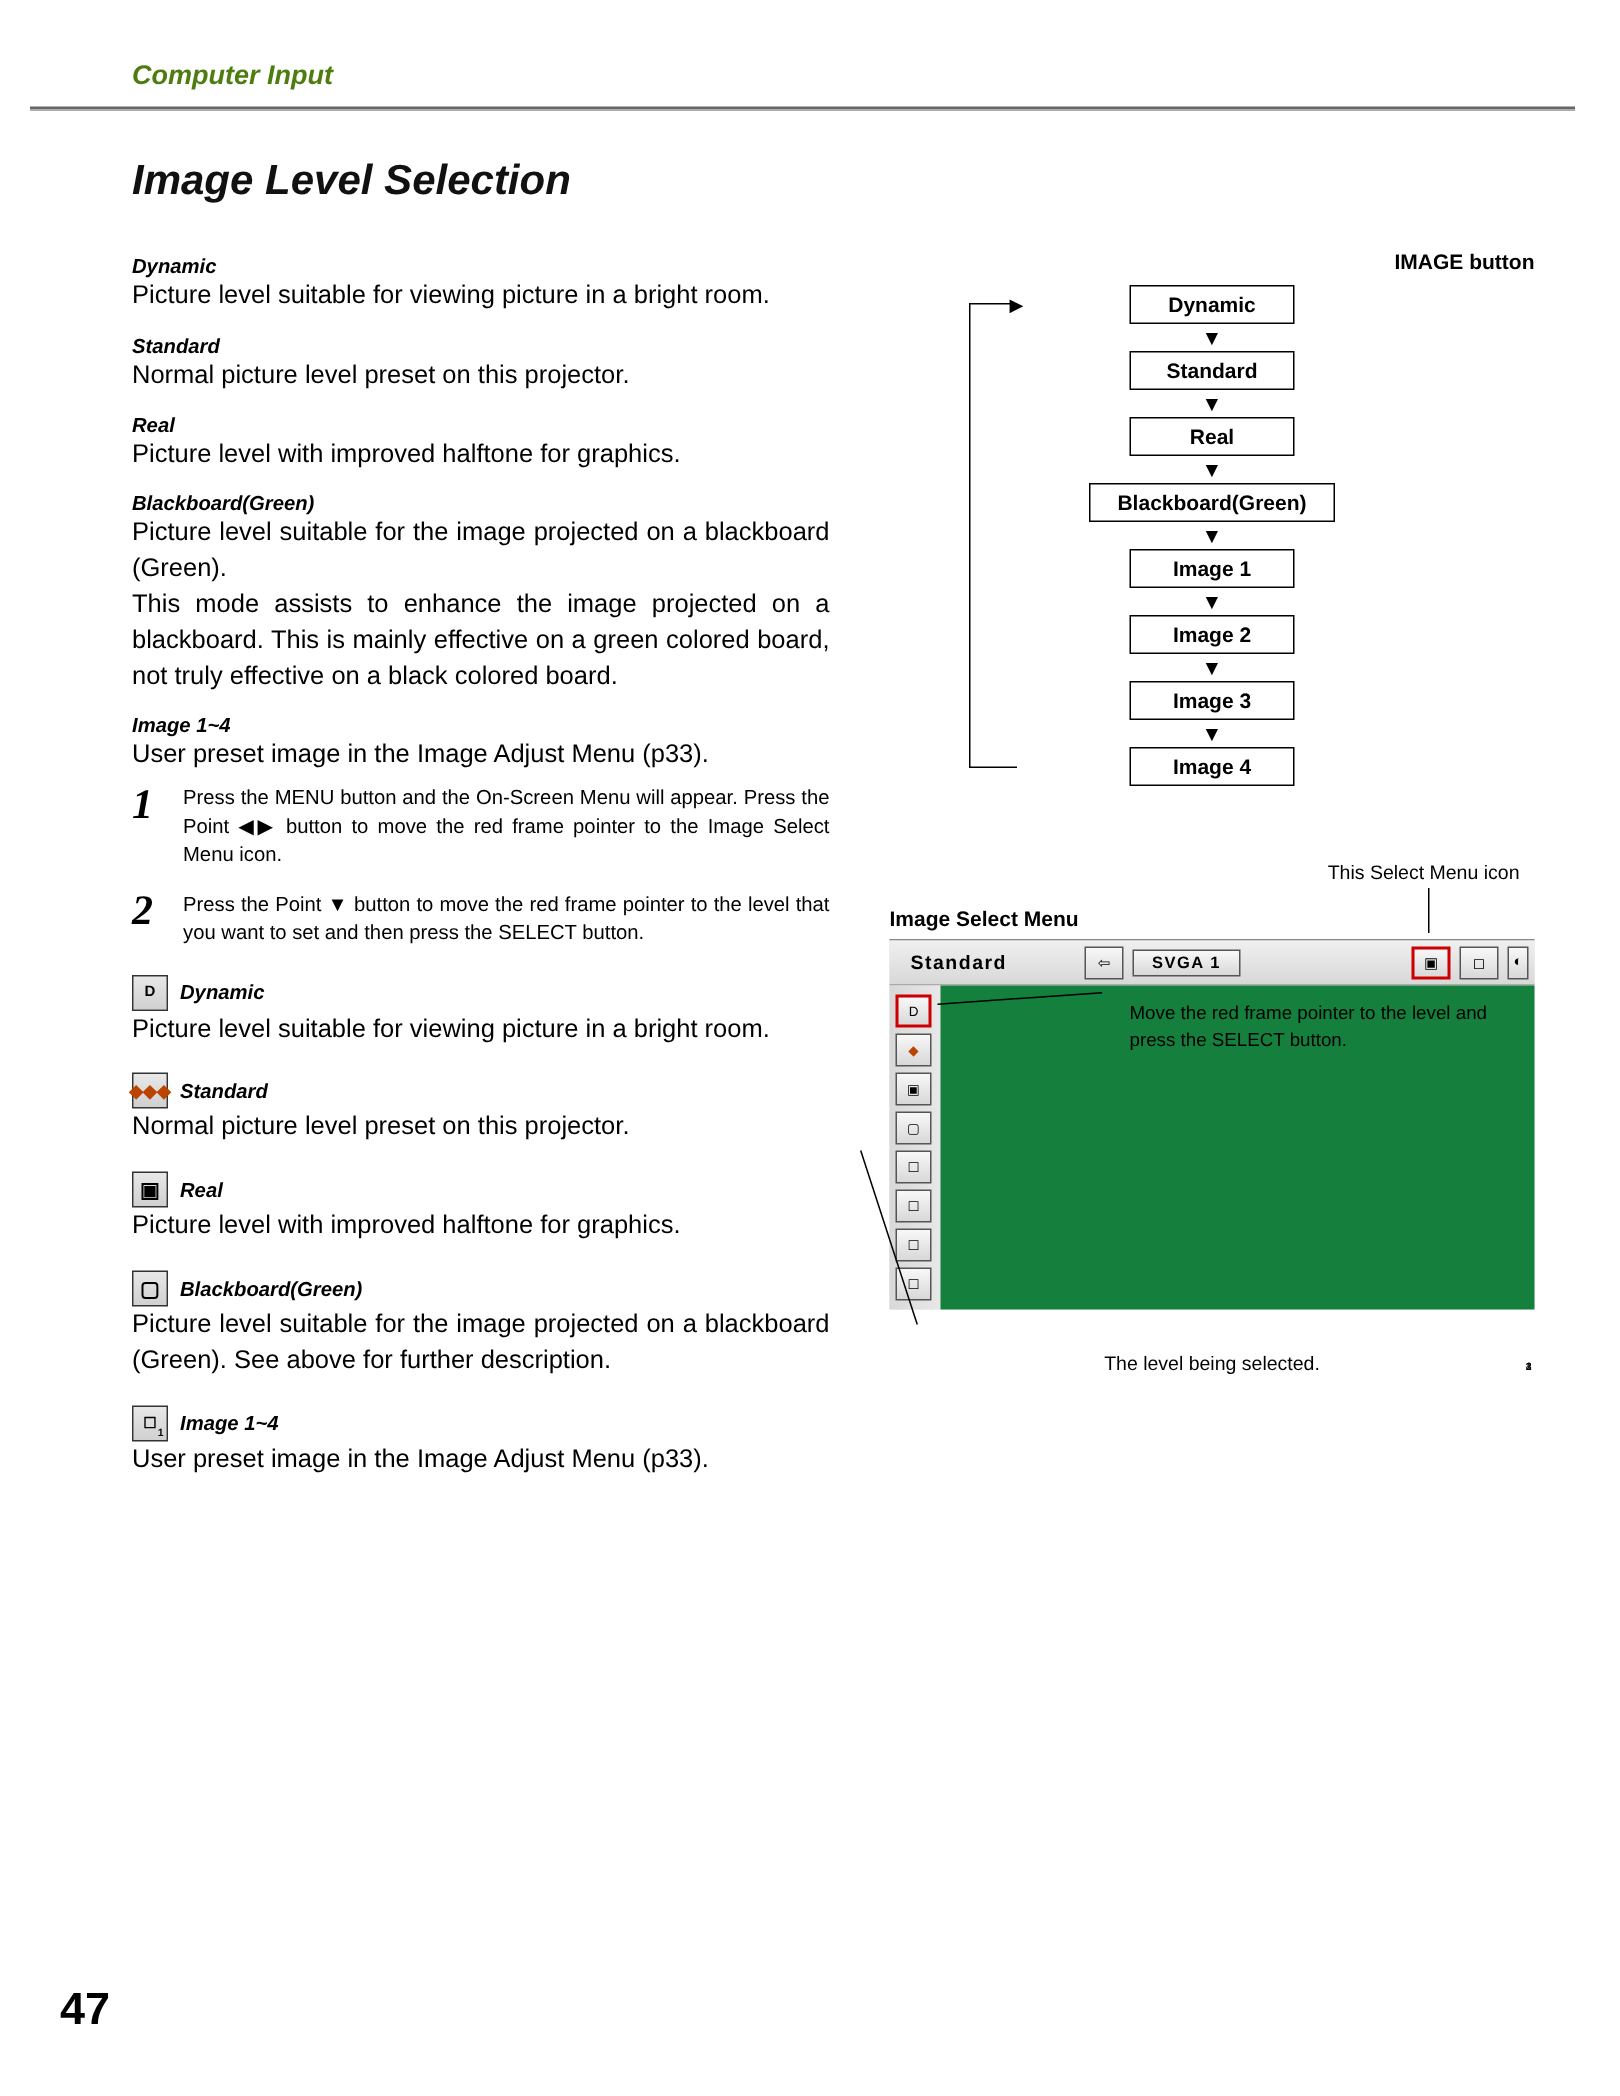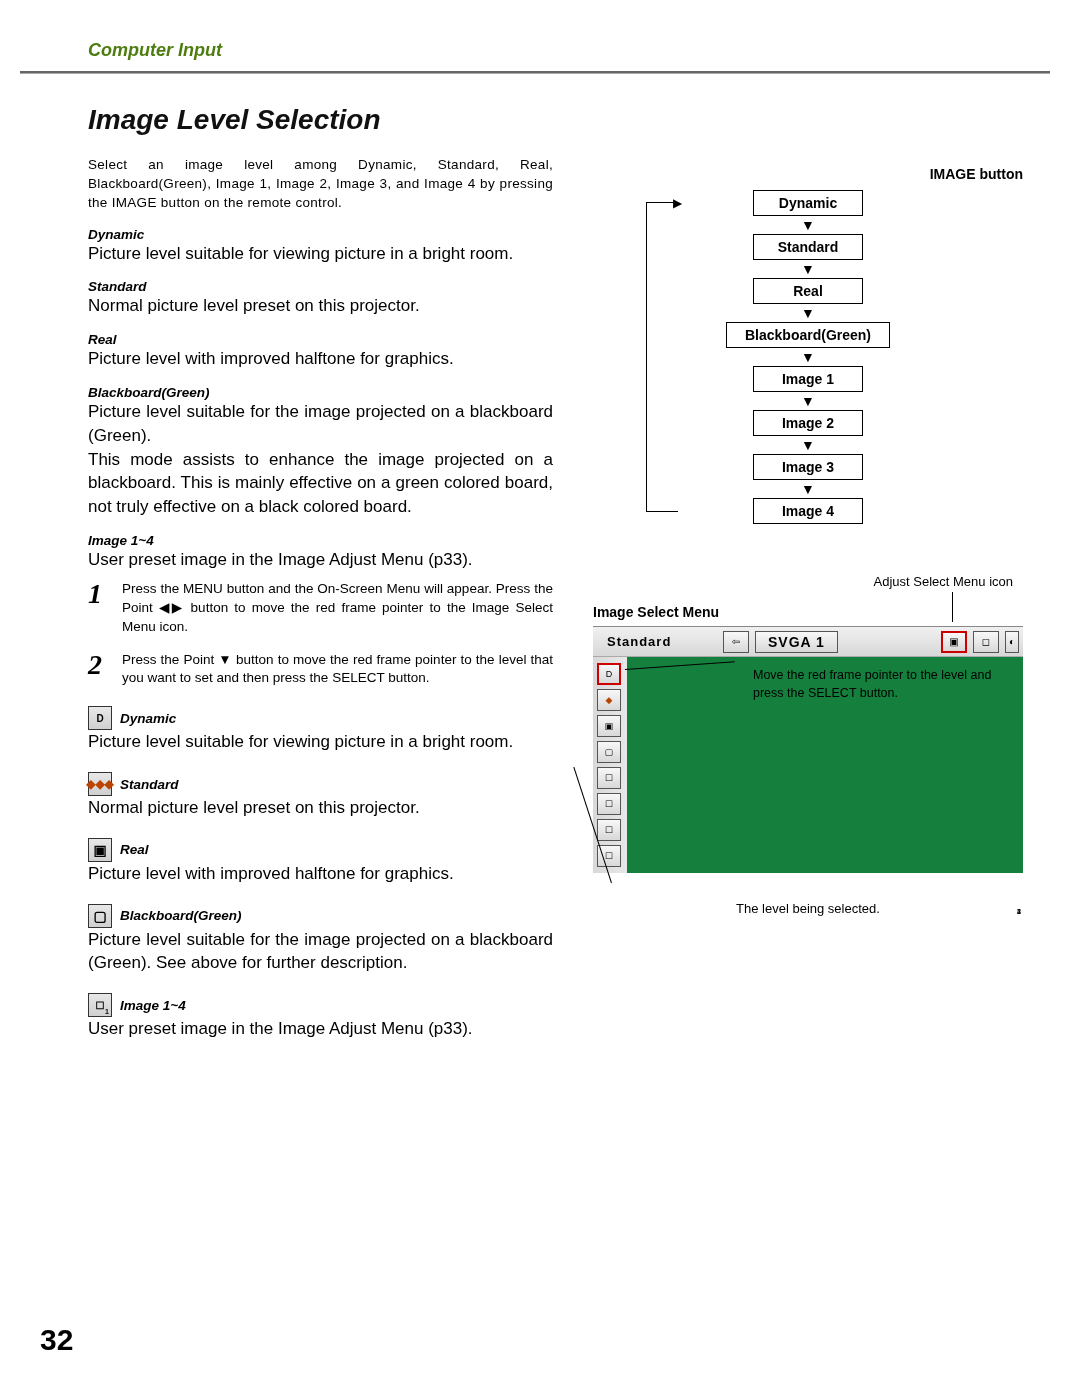--- a/index.html
+++ b/index.html
@@ -153,21 +153,21 @@
     width: 26px; height: 22px;
     border: 1px solid #555;
     background: linear-gradient(#f8f8f8,#d8d8d8);
     display: flex; align-items: center; justify-content: center;
     font-size: 10px;
   }
   .osd-svga {
     border: 1px solid #555;
     background: linear-gradient(#f8f8f8,#d8d8d8);
     padding: 2px 12px;
-    font-size: 14px;
+    font-size: 11px;
     font-weight: bold;
     letter-spacing: 1px;
   }
   .osd-body { display: flex; }
   .osd-side {
     width: 34px;
     background: linear-gradient(90deg,#d8d8d8,#e8e8e8);
     display: flex; flex-direction: column; gap: 4px;
     padding: 6px 4px;
   }
@@ -193,21 +193,20 @@
 </head>
 <body>
 
 <div class="header-section">Computer Input</div>
 <hr class="header-rule">
 
 <div class="page-title">Image Level Selection</div>
 
 <div class="content">
   <div class="left-col">
-    <div class="body-text">Select an image level among Dynamic, Standard, Real, Blackboard(Green), Image 1, Image 2, Image 3, and Image 4 by pressing the IMAGE button on the remote control.</div>
 
     <div class="term-label">Dynamic</div>
     <div class="term-desc">Picture level suitable for viewing picture in a bright room.</div>
 
     <div class="term-label">Standard</div>
     <div class="term-desc">Normal picture level preset on this projector.</div>
 
     <div class="term-label">Real</div>
     <div class="term-desc">Picture level with improved halftone for graphics.</div>
 
@@ -275,21 +274,21 @@
       <div class="flow-box">Image 1</div>
       <div class="flow-arrow">▼</div>
       <div class="flow-box">Image 2</div>
       <div class="flow-arrow">▼</div>
       <div class="flow-box">Image 3</div>
       <div class="flow-arrow">▼</div>
       <div class="flow-box">Image 4</div>
     </div>
 
     <div class="menu-section">
-      <div class="menu-label-top" style="right:10px;top:-30px;">Adjust Select Menu icon</div>
+      <div class="menu-label-top" style="right:10px;top:-30px;">This Select Menu icon</div>
       <div style="position:absolute;right:70px;top:-12px;border-left:1px solid #000;height:30px;"></div>
       <div class="menu-heading">Image Select Menu</div>
       <div class="osd">
         <div class="osd-topbar">
           <div class="osd-name">Standard</div>
           <div class="osd-cell">⇦</div>
           <div class="osd-svga">SVGA 1</div>
           <div style="flex:1"></div>
           <div class="osd-cell" style="border-color:#c00;border-width:2px">▣</div>
           <div class="osd-cell">◻</div>
@@ -313,13 +312,13 @@
         </div>
       </div>
       <div style="position:relative;height:20px;">
         <div style="position:absolute;left:18px;top:-112px;border-left:1px solid #000;height:122px;transform:rotate(-18deg);transform-origin:bottom;"></div>
       </div>
       <div class="caption-below">The level being selected.</div>
     </div>
   </div>
 </div>
 
-<div class="page-num">32</div>
+<div class="page-num">47</div>
 
 </body></html>

